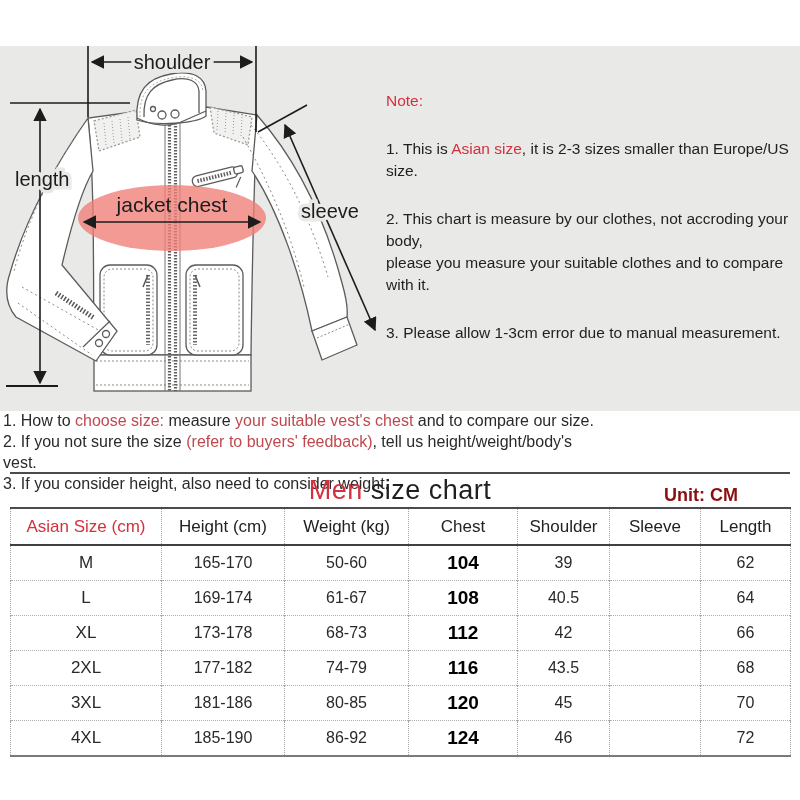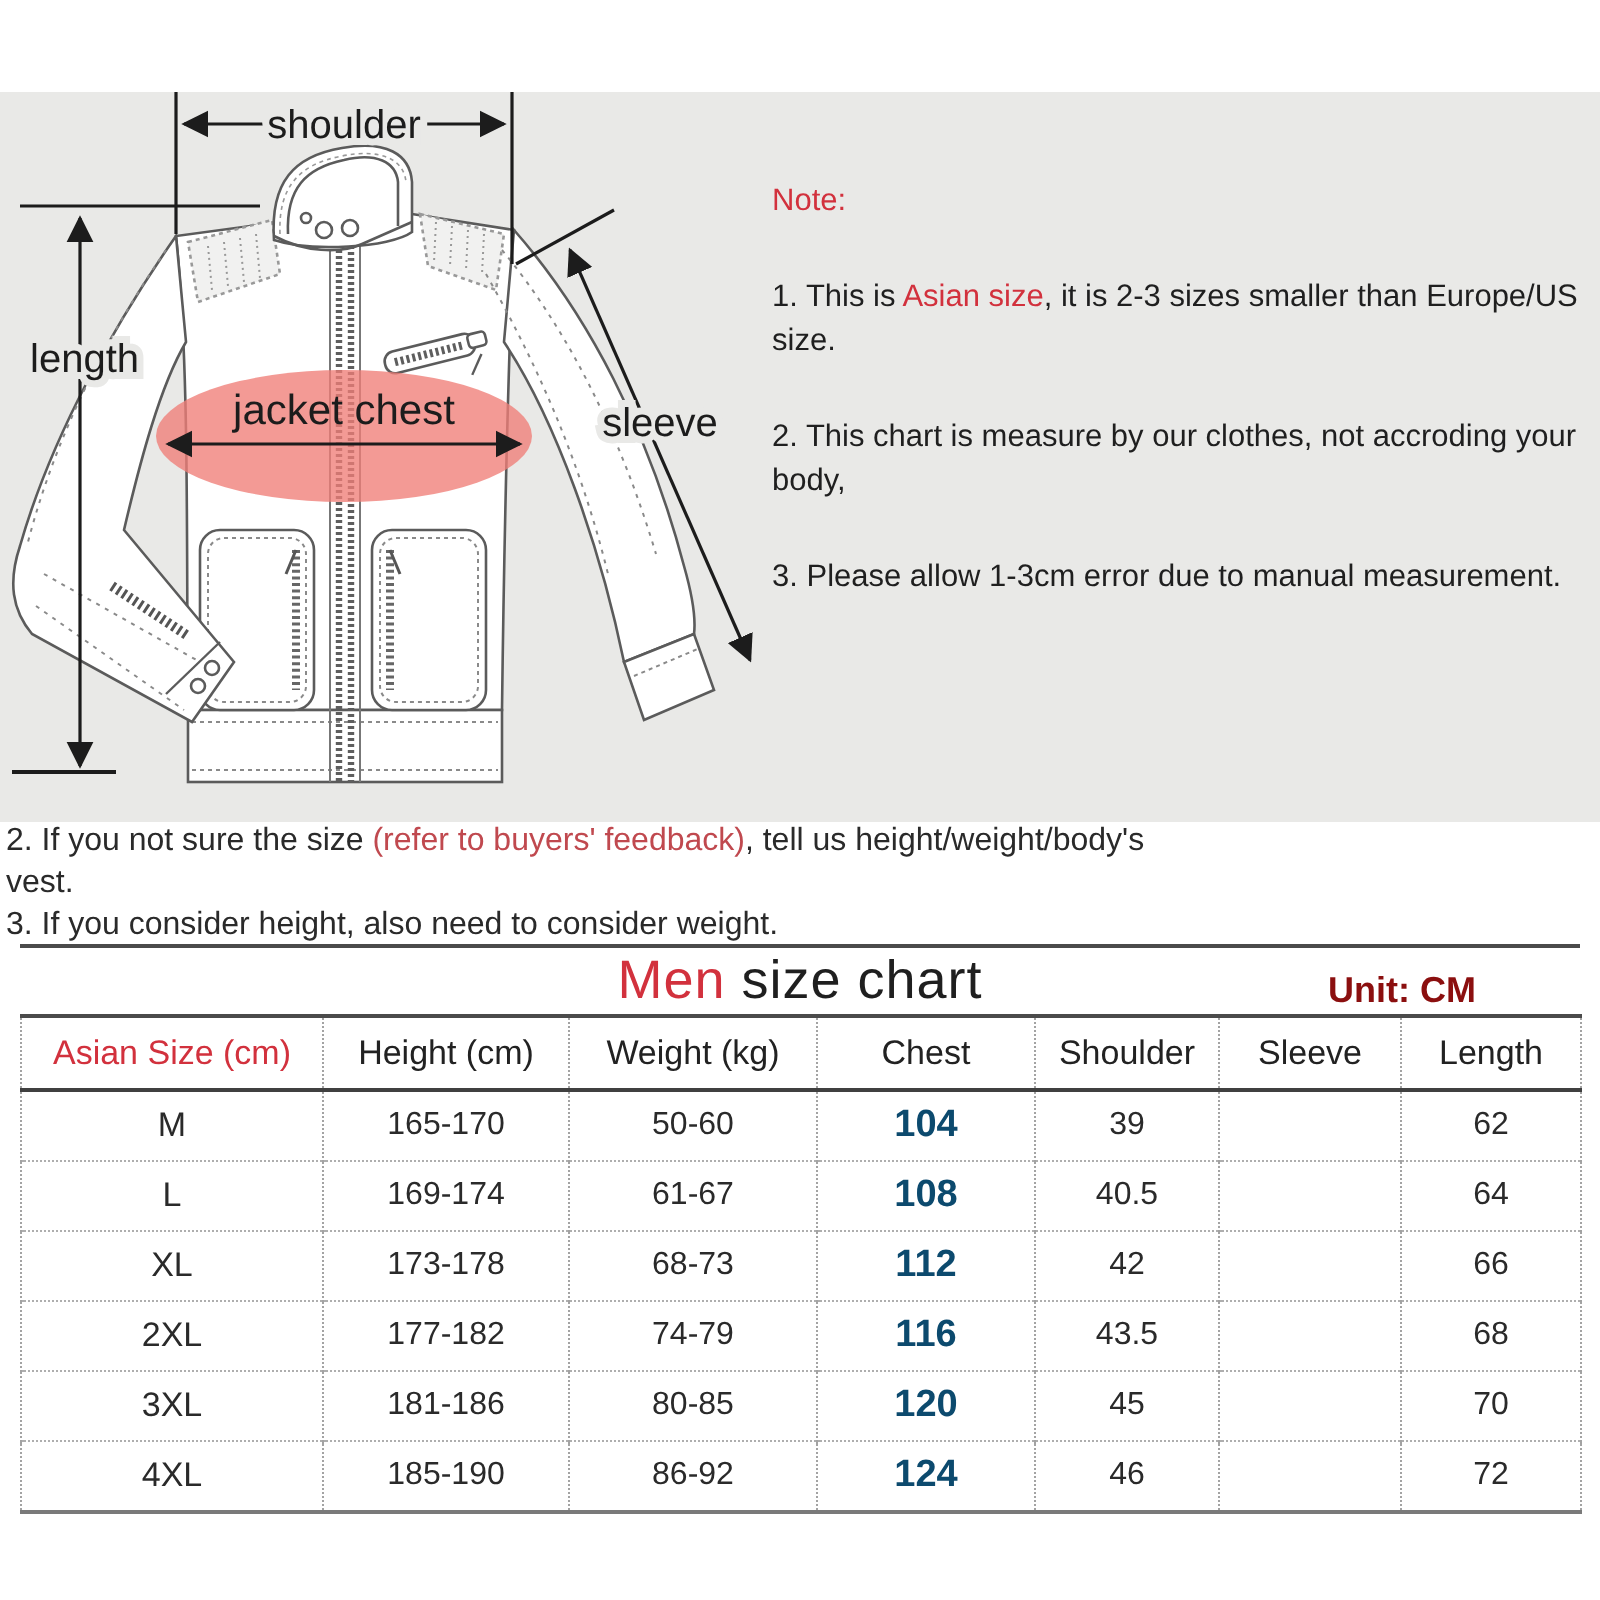--- a/index.html
+++ b/index.html
@@ -30,21 +30,21 @@
   .unit { position:absolute; right:52px; top:11px; font-size:18px; font-weight:bold; color:var(--darkred,#8b0f0f); }
   table { width:780px; table-layout:fixed; border-collapse:collapse;
           border-top:2px solid #4b4b4b; border-bottom:2px solid #7a7a7a; }
   th, td { text-align:center; vertical-align:middle; font-weight:normal;
            border-left:1px dotted #a3a3a3; overflow:hidden; }
   th:last-child, td:last-child { border-right:1px dotted #a3a3a3; }
   thead th { height:33px; font-size:17px; border-bottom:2px solid #404040; color:#222; }
   tbody td { height:32px; font-size:16px; color:#2a2a2a; border-top:1px dotted #aeaeae; }
   tbody tr:first-child td { border-top:none; }
   td.size-col { font-size:17px; }
-  td.chest { font-weight:bold; font-size:19px; color:#0c4a6e; }
+  td.chest { font-weight:bold; font-size:19px; color:#000000; }
   th.red-h { color:var(--red,#d2313d); }
 </style>
 </head>
 <body>
 
 <div class="stage">
 
   <div class="panel"></div>
 
   <svg class="diagram" viewBox="0 0 395 375">
@@ -142,27 +142,29 @@
     </g>
   </svg>
 
   <div class="notes">
     <div class="note-heading red">Note:</div>
     <div class="note-item">
       <div><span>1. This is </span><span class="red">Asian size</span><span>, it is 2-3 sizes smaller than Europe/US size.</span></div>
     </div>
     <div class="note-item">
       <div><span>2. This chart is measure by our clothes, not accroding your body,</span></div>
+      <div><span>please you measure your suitable clothes and to compare with it.</span></div>
     </div>
     <div class="note-item">
       <div><span>3. Please allow 1-3cm error due to manual measurement.</span></div>
     </div>
   </div>
 
   <div class="tips">
+    <div><span>1. How to </span><span class="softred">choose size:</span><span> measure </span><span class="softred">your suitable vest's chest</span><span> and to compare our size.</span></div>
     <div><span>2. If you not sure the size </span><span class="softred">(refer to buyers' feedback)</span><span>, tell us height/weight/body's vest.</span></div>
     <div><span>3. If you consider height, also need to consider weight.</span></div>
   </div>
 
   <div class="chart">
     <div class="title-row">
       <div class="chart-title"><span class="red">Men</span><span> size chart</span></div>
       <div class="unit">Unit: CM</div>
     </div>
     <table>

